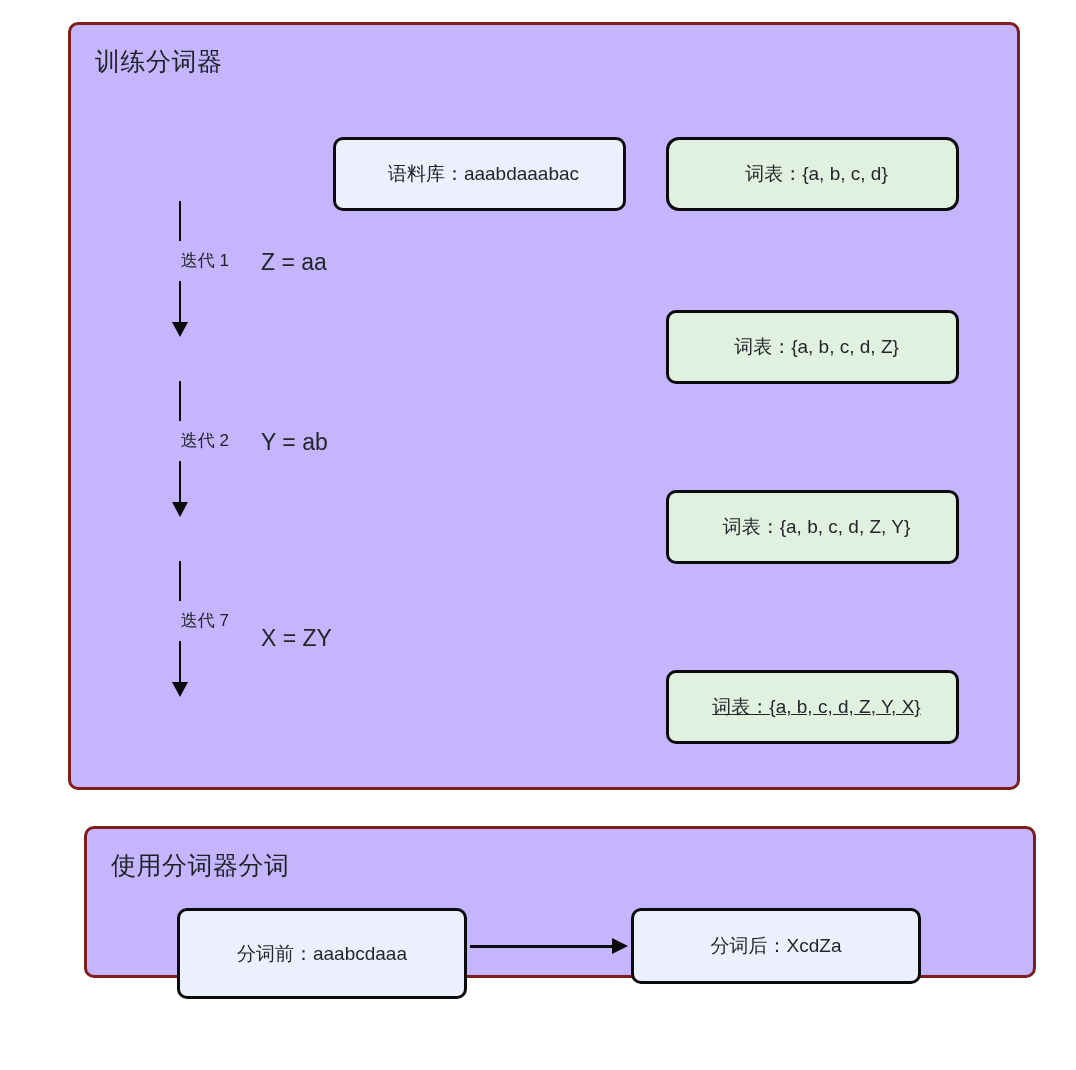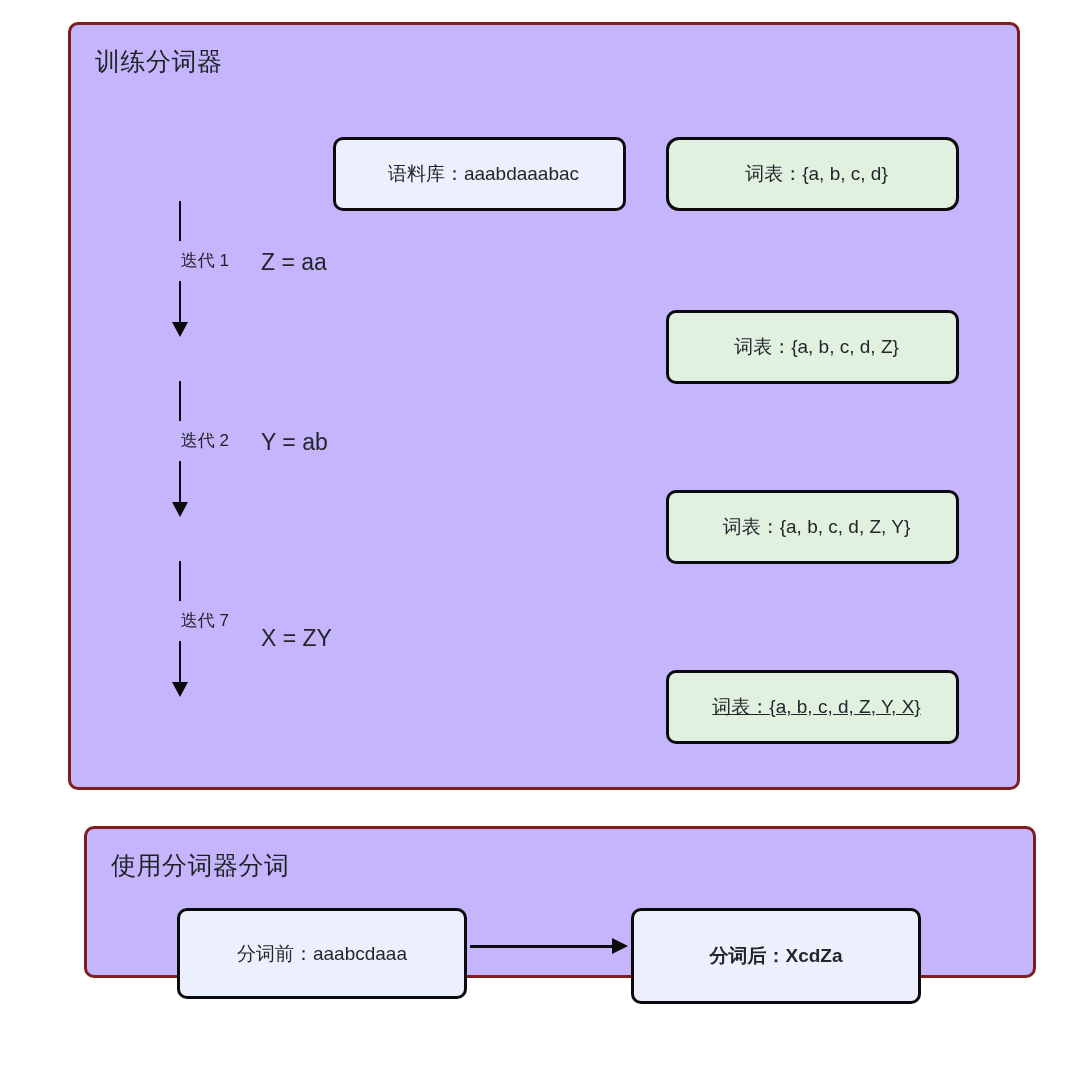--- a/index.html
+++ b/index.html
@@ -102,22 +102,21 @@
   #node-before {
     left: 177px;
     top: 908px;
     width: 290px;
     height: 91px;
   }
   #node-after {
     left: 631px;
     top: 908px;
     width: 290px;
-    height: 96px;
-    font-weight: bold;
+    height: 76px;
   }
   #apply-arrow-line {
     position: absolute;
     left: 470px;
     top: 945px;
     width: 146px;
     height: 0;
     border-top: 3px solid #0b0b0d;
   }
   #apply-arrow-head {

